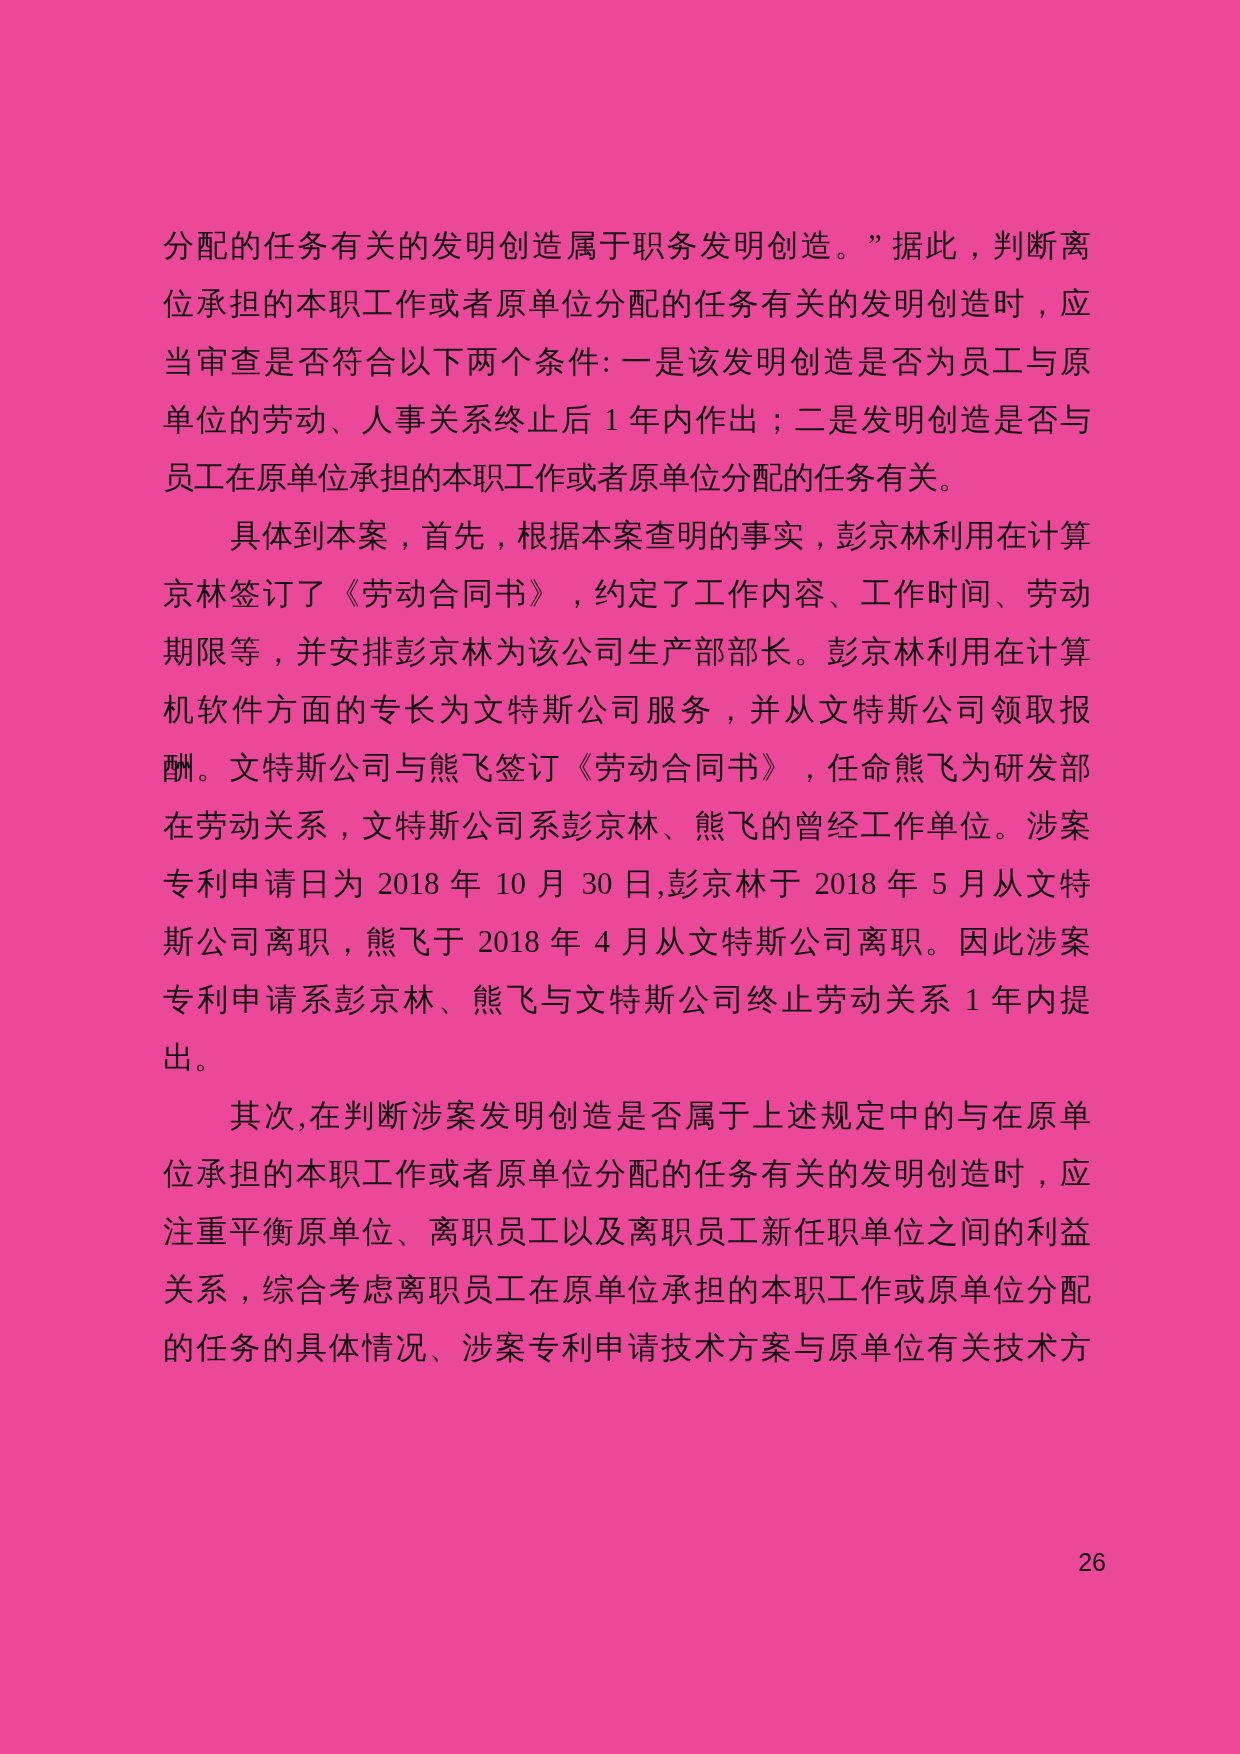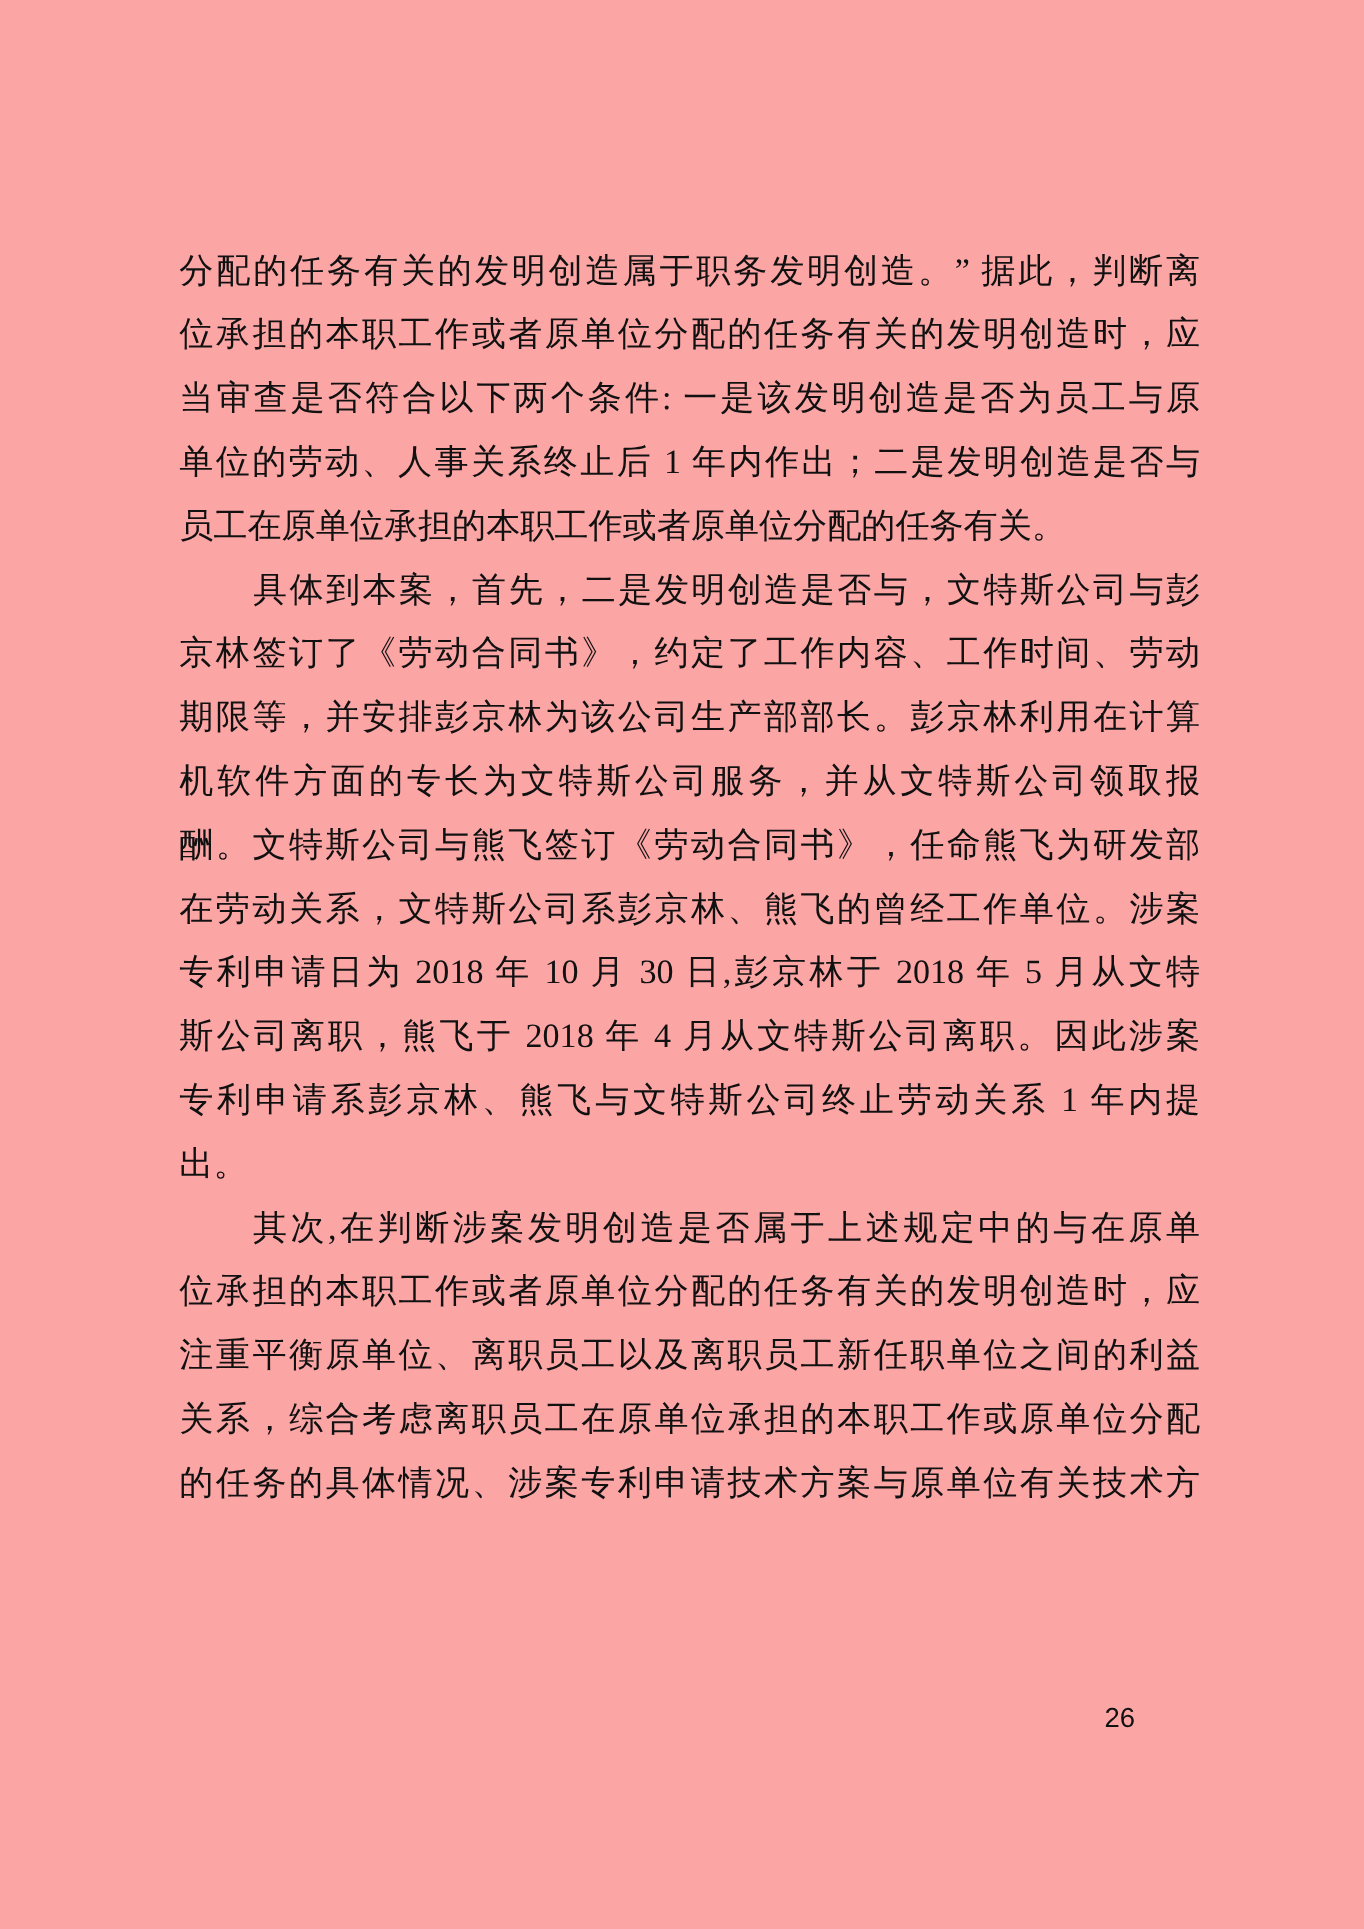--- a/index.html
+++ b/index.html
@@ -4,21 +4,21 @@
 <style>
   html, body {
     margin: 0;
     padding: 0;
     background: #ffffff;
   }
   .page {
     position: relative;
     width: 1240px;
     height: 1754px;
-    background: #fca5a5;
+    background: #ec4899;
     overflow: hidden;
     font-family: "Liberation Serif", "DejaVu Serif", serif;
     color: #111111;
   }
   .content {
     position: absolute;
     left: 163px;
     top: 217px;
     width: 928px;
   }
@@ -33,40 +33,41 @@
   }
   .line.indent-line {
     text-indent: 67px;
   }
   .line.end-line {
     text-align-last: left;
     font-family: Liberation Serif, serif;
   }
   .pageno {
     position: absolute;
-    left: 1004px;
+    left: 1056px;
     top: 1547px;
     width: 50px;
+    text-align: right;
     font-size: 25px;
     line-height: 30px;
     font-family: "Liberation Sans", "DejaVu Sans", sans-serif;
     color: #111111;
   }
 </style>
 </head>
 <body>
 
 <div class="page">
   <div class="content" id="content">
       <div class="line">分配的任务有关的发明创造属于职务发明创造。” 据此，判断离</div>
       <div class="line">位承担的本职工作或者原单位分配的任务有关的发明创造时，应</div>
       <div class="line">当审查是否符合以下两个条件: 一是该发明创造是否为员工与原</div>
       <div class="line">单位的劳动、人事关系终止后 1 年内作出；二是发明创造是否与</div>
       <div class="line end-line">员工在原单位承担的本职工作或者原单位分配的任务有关。</div>
-      <div class="line indent-line">具体到本案，首先，二是发明创造是否与，文特斯公司与彭</div>
+      <div class="line indent-line">具体到本案，首先，根据本案查明的事实，彭京林利用在计算</div>
       <div class="line">京林签订了《劳动合同书》，约定了工作内容、工作时间、劳动</div>
       <div class="line">期限等，并安排彭京林为该公司生产部部长。彭京林利用在计算</div>
       <div class="line">机软件方面的专长为文特斯公司服务，并从文特斯公司领取报</div>
       <div class="line">酬。文特斯公司与熊飞签订《劳动合同书》，任命熊飞为研发部</div>
       <div class="line">在劳动关系，文特斯公司系彭京林、熊飞的曾经工作单位。涉案</div>
       <div class="line">专利申请日为 2018 年 10 月 30 日,彭京林于 2018 年 5 月从文特</div>
       <div class="line">斯公司离职，熊飞于 2018 年 4 月从文特斯公司离职。因此涉案</div>
       <div class="line">专利申请系彭京林、熊飞与文特斯公司终止劳动关系 1 年内提</div>
       <div class="line end-line">出。</div>
       <div class="line indent-line">其次,在判断涉案发明创造是否属于上述规定中的与在原单</div>

